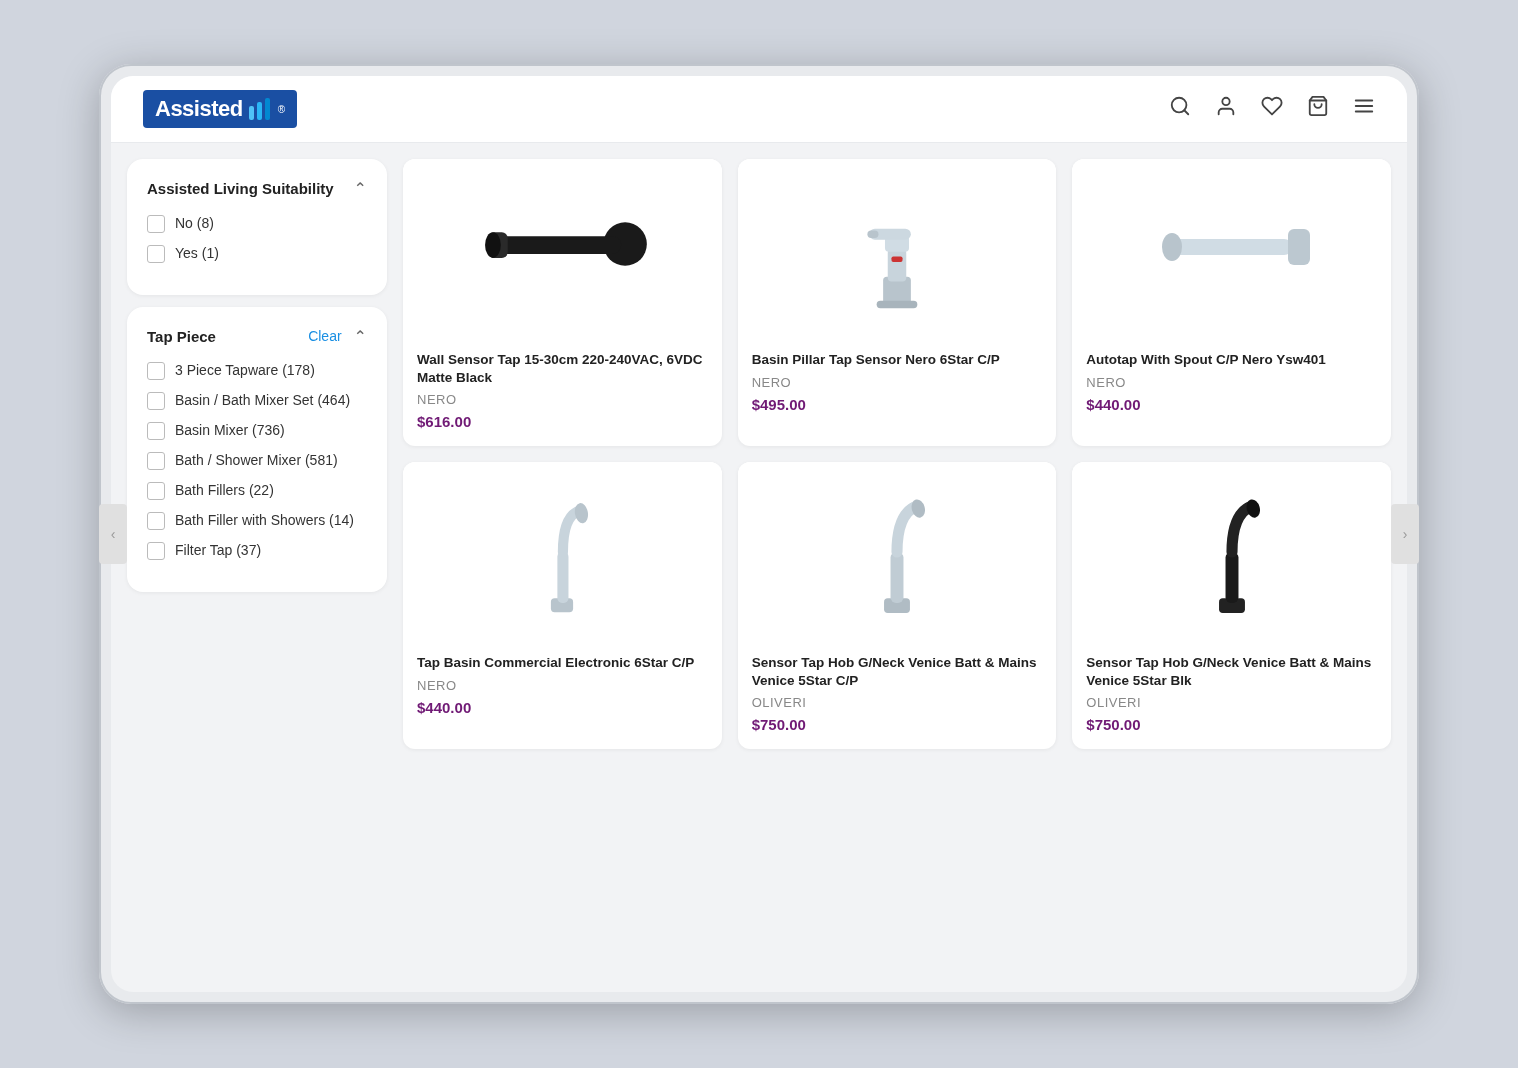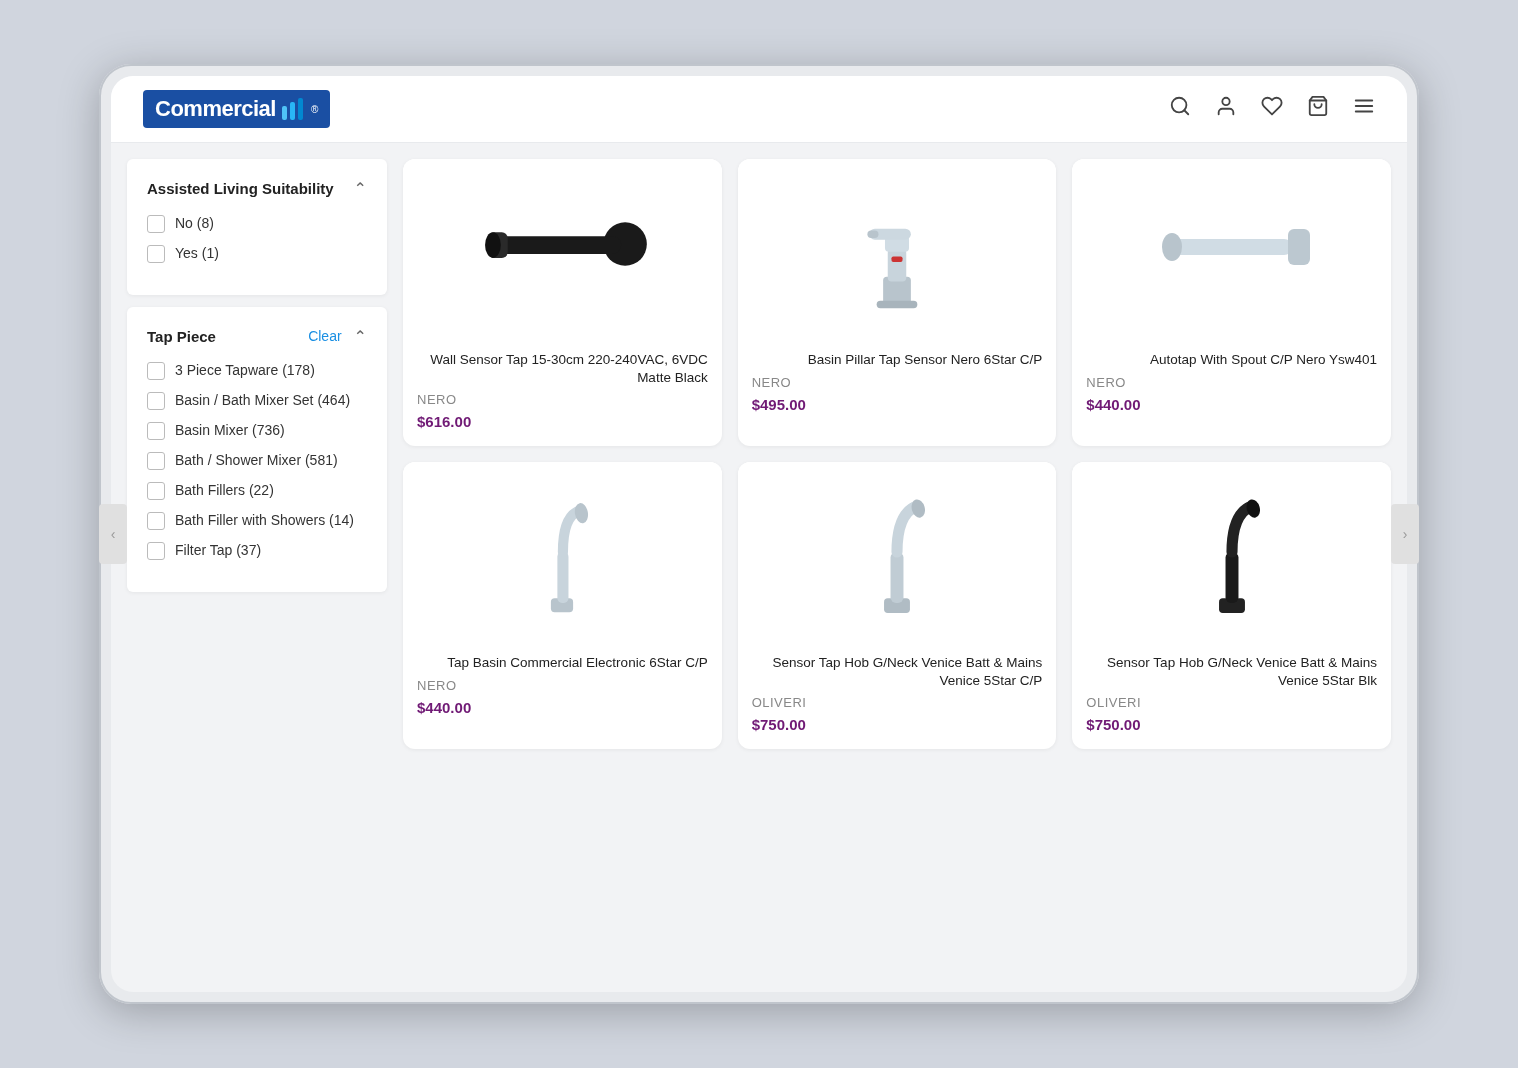--- a/index.html
+++ b/index.html
@@ -93,21 +93,21 @@
     
     .sidebar {
       width: 260px;
       flex-shrink: 0;
       display: flex;
       flex-direction: column;
       gap: 12px;
     }
     .filter-section {
       background: #fff;
-      border-radius: 6px;
+      border-radius: 16px;
       padding: 20px;
       box-shadow: 0 1px 4px rgba(0,0,0,0.06);
     }
     .filter-header {
       display: flex;
       justify-content: space-between;
       align-items: flex-start;
       margin-bottom: 16px;
     }
     .filter-title {
@@ -179,25 +179,24 @@
     }
     .product-image-container svg {
       max-width: 100%;
       max-height: 100%;
     }
     .product-info {
       padding: 12px 14px 16px;
     }
     .product-name {
       font-size: 13.5px;
-      font-weight: 400;
+      font-weight: 700;
       color: #222;
       margin-bottom: 6px;
       line-height: 1.3;
-      text-align: right;
     }
     .product-brand {
       font-size: 13px;
       color: #888;
       letter-spacing: 0.5px;
       margin-bottom: 6px;
       text-transform: uppercase;
     }
     .product-price {
       font-size: 15px;
@@ -225,21 +224,21 @@
   </style>
 </head>
 <body>
 
 <div class="tablet-frame">
   <div class="tablet-inner">
 
     <div class="header">
       <div class="logo-container">
         <div class="logo-box">
-          <span class="logo-text">Commercial</span>
+          <span class="logo-text">Assisted</span>
           <div class="logo-bars">
             <div class="logo-bar logo-bar-1"></div>
             <div class="logo-bar logo-bar-2"></div>
             <div class="logo-bar logo-bar-3"></div>
           </div>
           <span class="logo-reg">®</span>
         </div>
       </div>
       <div class="header-icons">
         <span class="header-icon">

